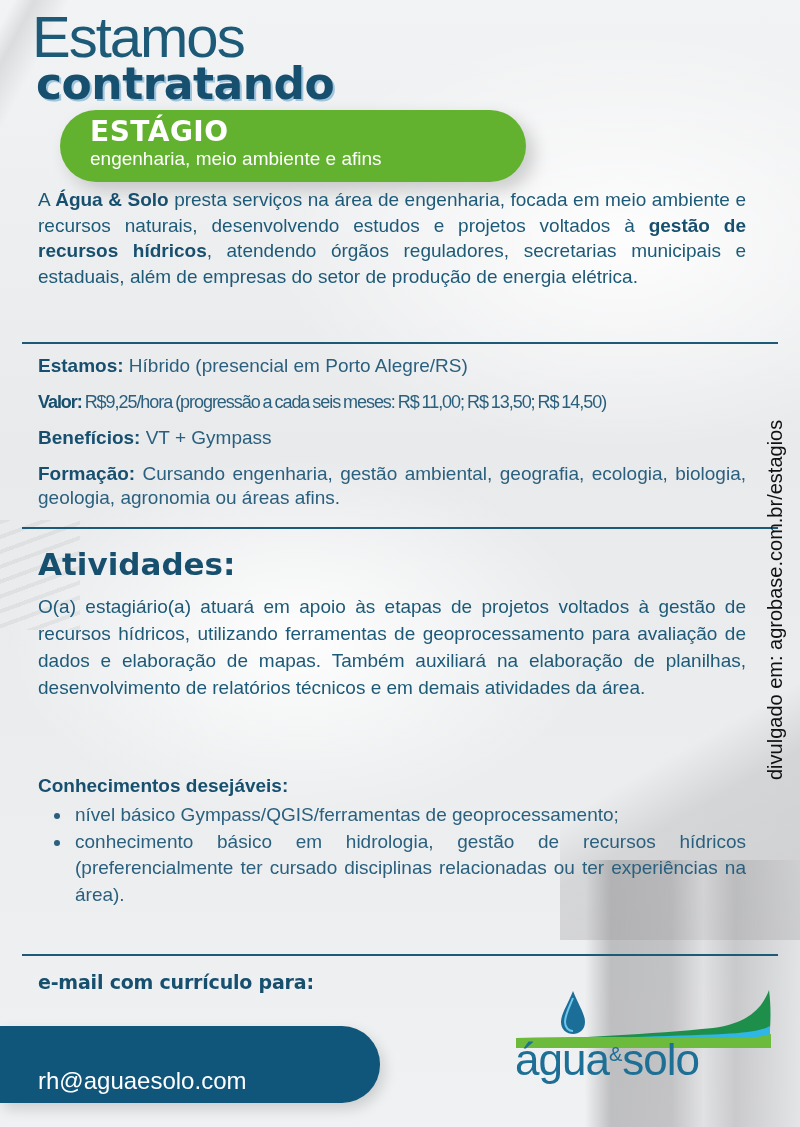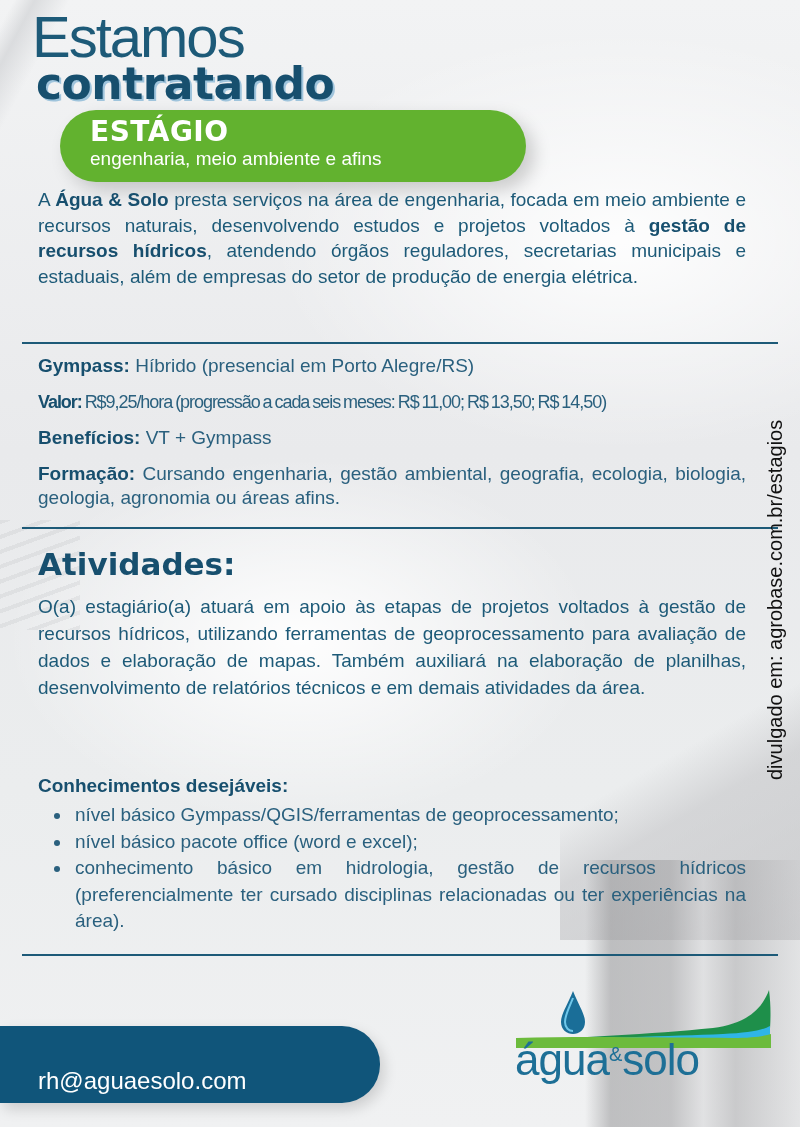--- a/index.html
+++ b/index.html
@@ -140,40 +140,40 @@
 
 <div class="layer pill-green">
   <div class="pill-title">ESTÁGIO</div>
   <div class="pill-sub">engenharia, meio ambiente e afins</div>
 </div>
 
 <div class="layer para intro"><span>A </span><b>Água &amp; Solo</b><span>  presta serviços na área de engenharia, focada em meio ambiente e recursos naturais, desenvolvendo estudos e projetos voltados à </span><b>gestão de recursos hídricos</b><span>, atendendo órgãos reguladores, secretarias municipais e estaduais, além de empresas do setor de produção de energia elétrica.</span></div>
 
 <div class="layer divider d1"></div>
 
-<div class="layer info-row row-formato"><span class="label">Gympass:</span><span> Híbrido (presencial em Porto Alegre/RS)</span></div>
+<div class="layer info-row row-formato"><span class="label">Estamos:</span><span> Híbrido (presencial em Porto Alegre/RS)</span></div>
 <div class="layer info-row row-valor"><span class="label">Valor:</span><span> R$9,25/hora (progressão a cada seis meses: R$ 11,00; R$ 13,50; R$ 14,50)</span></div>
 <div class="layer info-row row-beneficios"><span class="label">Benefícios:</span><span> VT + Gympass</span></div>
 <div class="layer info-row row-formacao"><span class="label">Formação:</span><span> Cursando engenharia, gestão ambiental, geografia, ecologia, biologia, geologia, agronomia ou áreas afins.</span></div>
 
 <div class="layer divider d2"></div>
 
 <div class="layer h-atividades">Atividades:</div>
 <div class="layer para atividades-text">O(a) estagiário(a) atuará em apoio às etapas de projetos voltados à gestão de recursos hídricos, utilizando ferramentas de geoprocessamento para avaliação de dados e elaboração de mapas. Também auxiliará na elaboração de planilhas, desenvolvimento de relatórios técnicos e em demais atividades da área.</div>
 
 <div class="layer h-conhecimentos">Conhecimentos desejáveis:</div>
 <ul class="layer bullets">
   <li><span class="dot"></span><span>nível básico Gympass/QGIS/ferramentas de geoprocessamento;</span></li>
-  <li><span class="dot"></span><span>nível básico pacote office (word e excel);</span></li>
   <li><span class="dot"></span><span>conhecimento básico em hidrologia, gestão de recursos hídricos (preferencialmente ter cursado disciplinas relacionadas ou ter experiências na área).</span></li>
 </ul>
 
 <div class="layer divider d3"></div>
 
 <div class="layer cta">
+  <div>e-mail com currículo para:</div>
 </div>
 
 <div class="layer email-pill">
   <div class="email-text">rh@aguaesolo.com</div>
 </div>
 
 <div class="layer side-note">divulgado em: agrobase.com.br/estagios</div>
 
 <div class="layer logo">
   <svg width="262" height="60" viewBox="0 0 262 60" style="position:absolute;left:0;top:0;">

